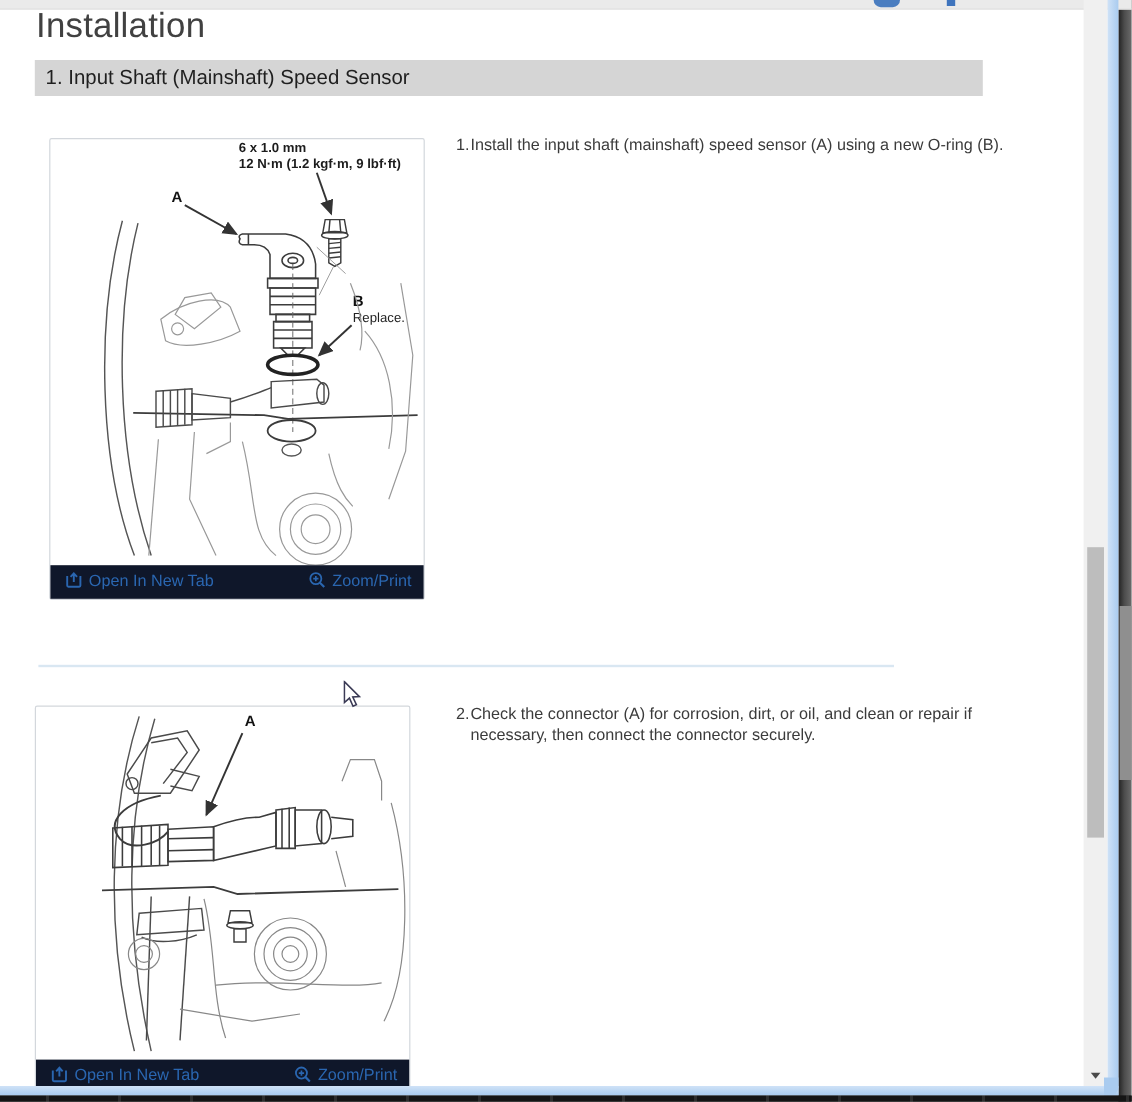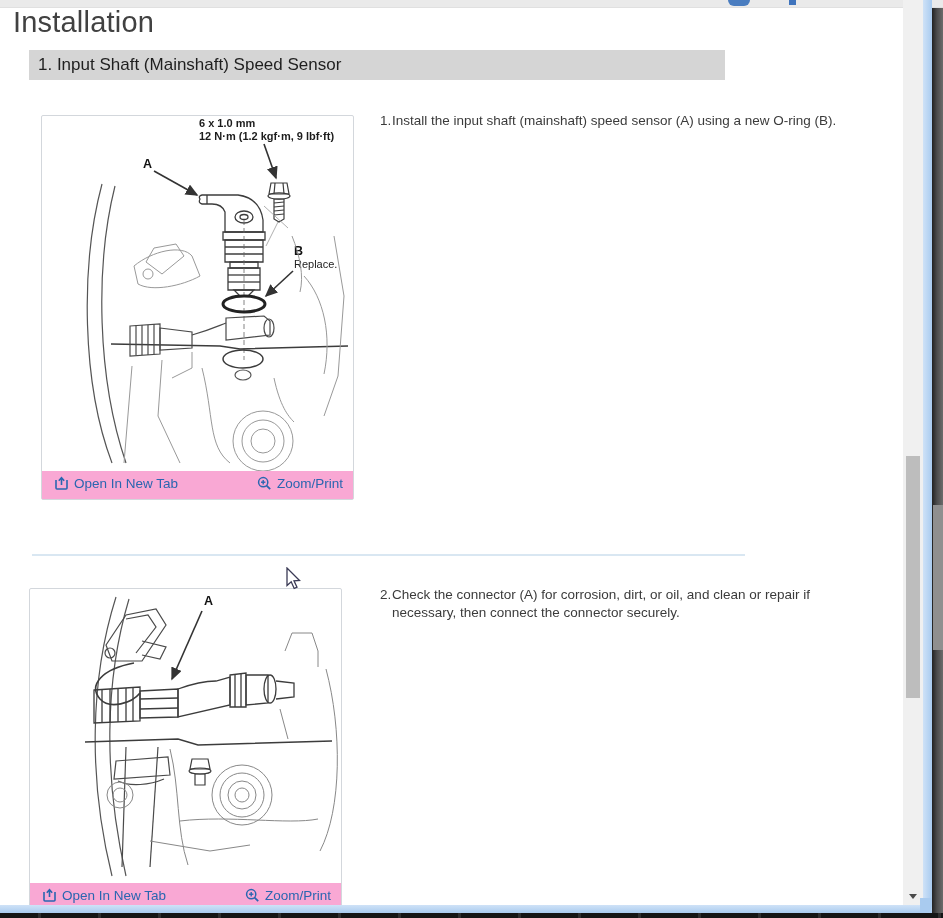--- a/index.html
+++ b/index.html
@@ -6,31 +6,31 @@
   html,body { width:943px; height:918px; overflow:hidden; background:#fff;
     font-family:"Liberation Sans", sans-serif; }
   .abs { position:absolute; }
 
   
   #top-strip { left:0; top:0; width:943px; height:8px; background:#eaeaea; border-bottom:1px solid #e0e0e0; z-index:3; }
   .partial-icon-circle { left:728px; top:0; width:22px; height:6px; background:#4a7dc0; border-radius:0 0 11px 11px; z-index:4; }
   .partial-icon-bar { left:789px; top:0; width:7px; height:5px; background:#3f74bd; z-index:4; }
 
   
-  #page-title { left:13px; top:6px; font-size:29px; color:#414141; font-weight:400; letter-spacing:0.2px; }
-  #section-bar { left:29px; top:50px; width:696px; height:30px; background:#d5d5d5;
+  #page-title { left:30px; top:6px; font-size:29px; color:#414141; font-weight:400; letter-spacing:0.2px; }
+  #section-bar { left:29px; top:50px; width:790px; height:30px; background:#d5d5d5;
     font-size:17px; color:#1f1f1f; line-height:30px; padding-left:9px; }
 
   
   .figure-box { left:29px; width:313px; background:#fff; border:1px solid #d3d7dc; border-radius:2px; }
   #figure-1 { top:115px; height:385px;margin-left:12px; }
   #figure-2 { top:588px; height:324px; }
   .fig-img { display:block; }
   .fig-footer { position:absolute; left:0; right:0; bottom:0; height:28px; display:flex;
-    align-items:center; justify-content:space-between; padding:0 10px 4px 12px; background:#f9a8d4; }
+    align-items:center; justify-content:space-between; padding:0 10px 4px 12px; background:#0f172a; }
   .fig-link { display:flex; align-items:center; gap:5px; color:#2a66b0; font-size:13.5px; cursor:pointer; text-decoration:none; }
   .fig-link svg { display:block; }
 
   
   .step { color:#3b3b3b; font-size:13.5px; line-height:18px; }
   .step-num { left:380px; width:24px; }
   .step-text { left:392px; width:458px; }
   #step1-num, #step1-text { top:112px; }
   #step2-num, #step2-text { top:586px; }
 

